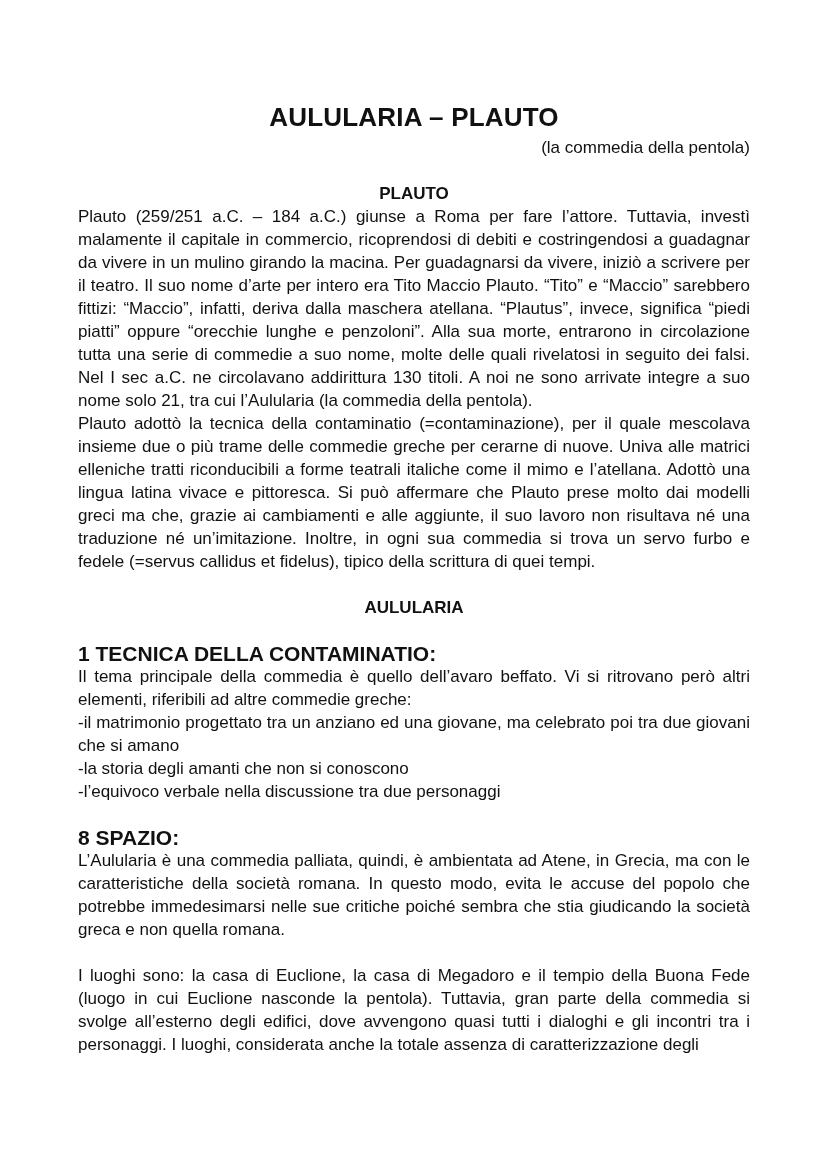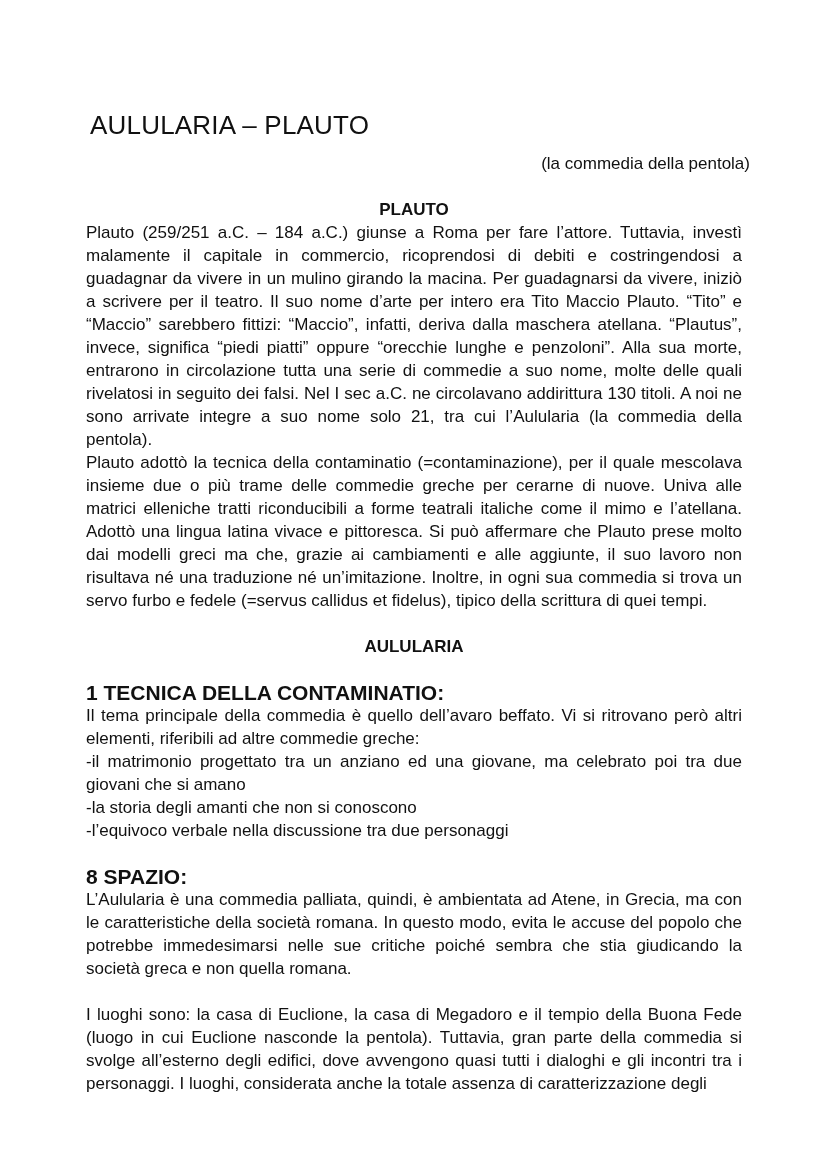--- a/index.html
+++ b/index.html
@@ -14,25 +14,25 @@
     box-sizing: border-box;
     padding: 99px 78px 0 78px;
     background: #ffffff;
     color: #111111;
     font-family: "Liberation Sans", "DejaVu Sans", sans-serif;
     font-size: 17px;
     line-height: 23px;
     overflow: hidden;
   }
   .doc-title {
-    margin: 12px;
+    margin: 4px;
     font-size: 26px;
     line-height: 29px;
-    font-weight: normal;
-    text-align: left;
+    font-weight: bold;
+    text-align: center;
     letter-spacing: 0.2px;
   }
   .doc-subtitle {
     margin: 0 0 0 0;
     text-align: right;
     font-weight: normal;
   }
   .center-heading {
     margin: 23px 0 0 0;
     font-size: 17px;
@@ -49,21 +49,21 @@
   }
   .body-para {
     margin: 0;
     text-align: justify;
     text-justify: inter-word;
   }
   .body-para.gap-above {
     margin-top: 23px;
   }
   section {
-    margin: 8px;
+    margin: 0;
     padding: 0;
   }
 </style>
 </head>
 <body>
 
 <div class="page">
 
   <h1 class="doc-title">AULULARIA – PLAUTO</h1>
 

